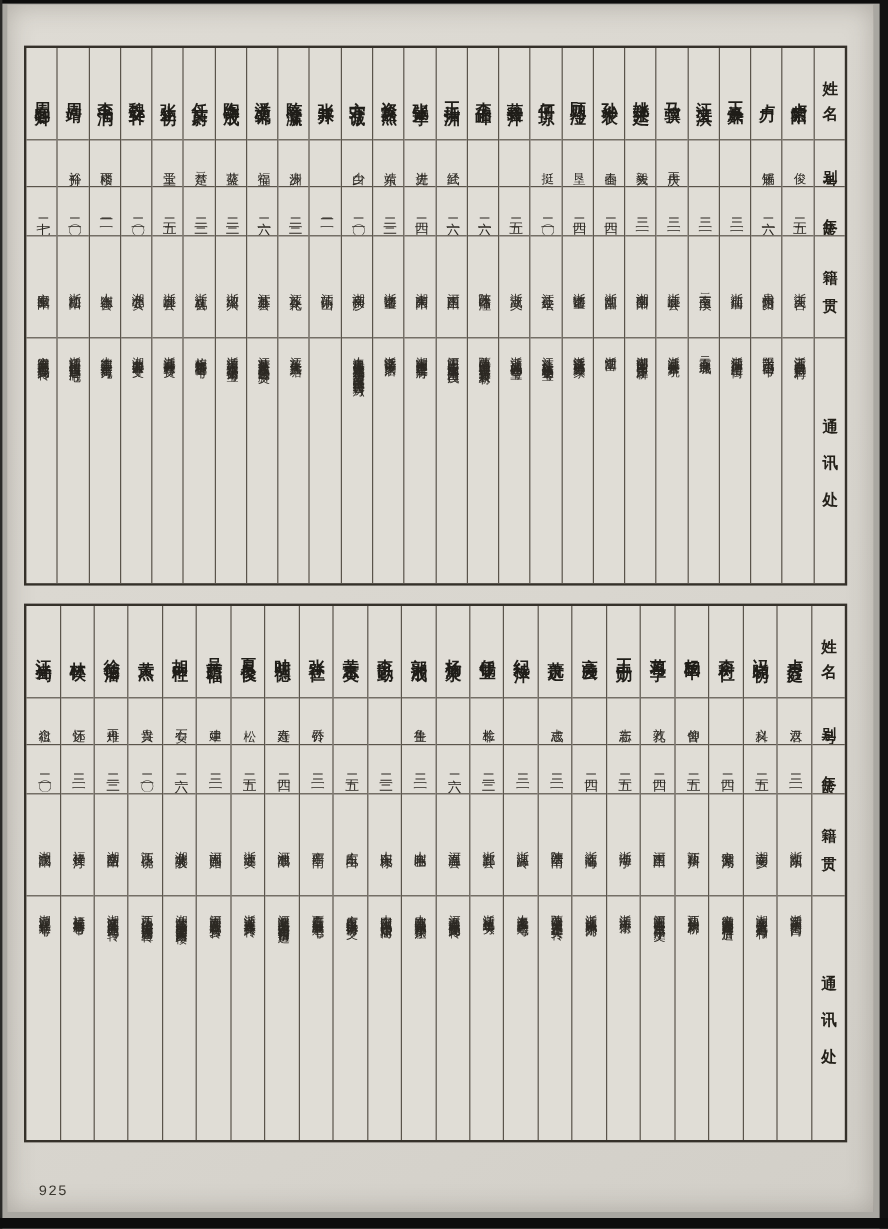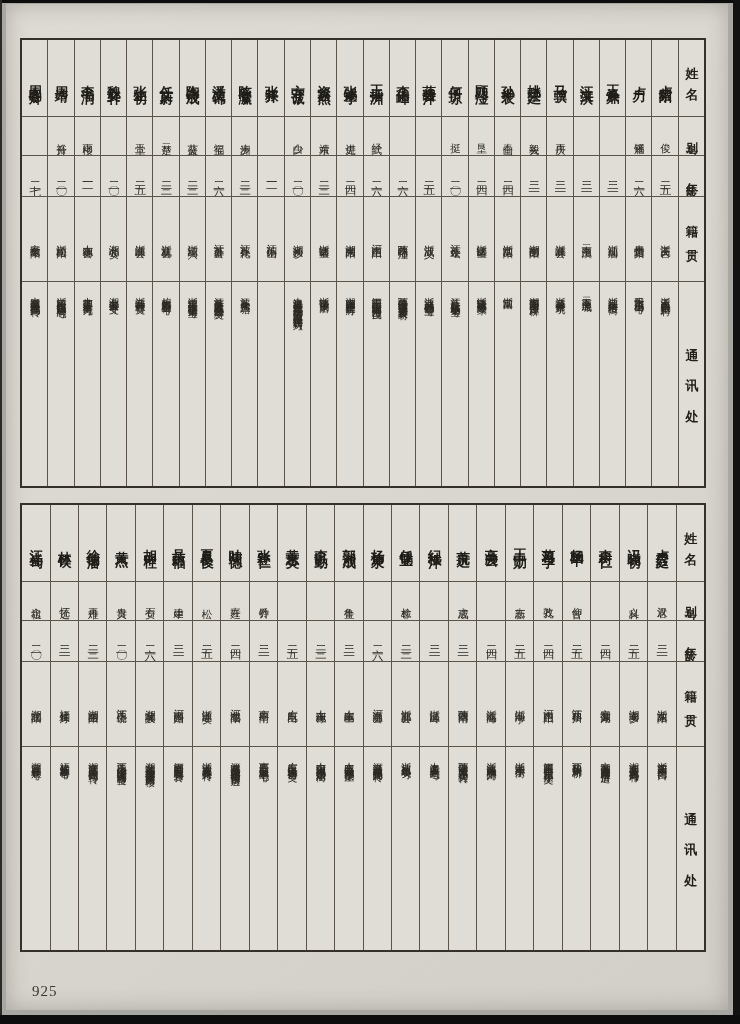--- a/index.html
+++ b/index.html
@@ -59,22 +59,22 @@
   
   .col-header .cell{font-weight:bold;color:#232019;}
   .col-header .c-name{font-size:13px;letter-spacing:1.6em;}
   .col-header .c-alias{font-size:12px;letter-spacing:.35em;font-weight:bold;}
   .col-header .c-age{font-size:12px;letter-spacing:.35em;}
   .col-header .c-native{font-size:12.5px;letter-spacing:1.9em;}
   .col-header .c-addr{font-size:13px;letter-spacing:2.4em;justify-content:center;padding-top:0;}
 
   .page-number{
     position:absolute;left:26px;bottom:10px;
-    font-size:15px;color:#3a372f;letter-spacing:1px;
-    font-family:Liberation Serif, serif;
+    font-size:12px;color:#3a372f;letter-spacing:1px;
+    font-family:Liberation Mono, monospace;
   }
 </style>
 </head>
 <body>
 
 <div class="page">
   <div class="paper">
     <div class="content">
       <section class="dir-table">
   <div class="col col-header">

